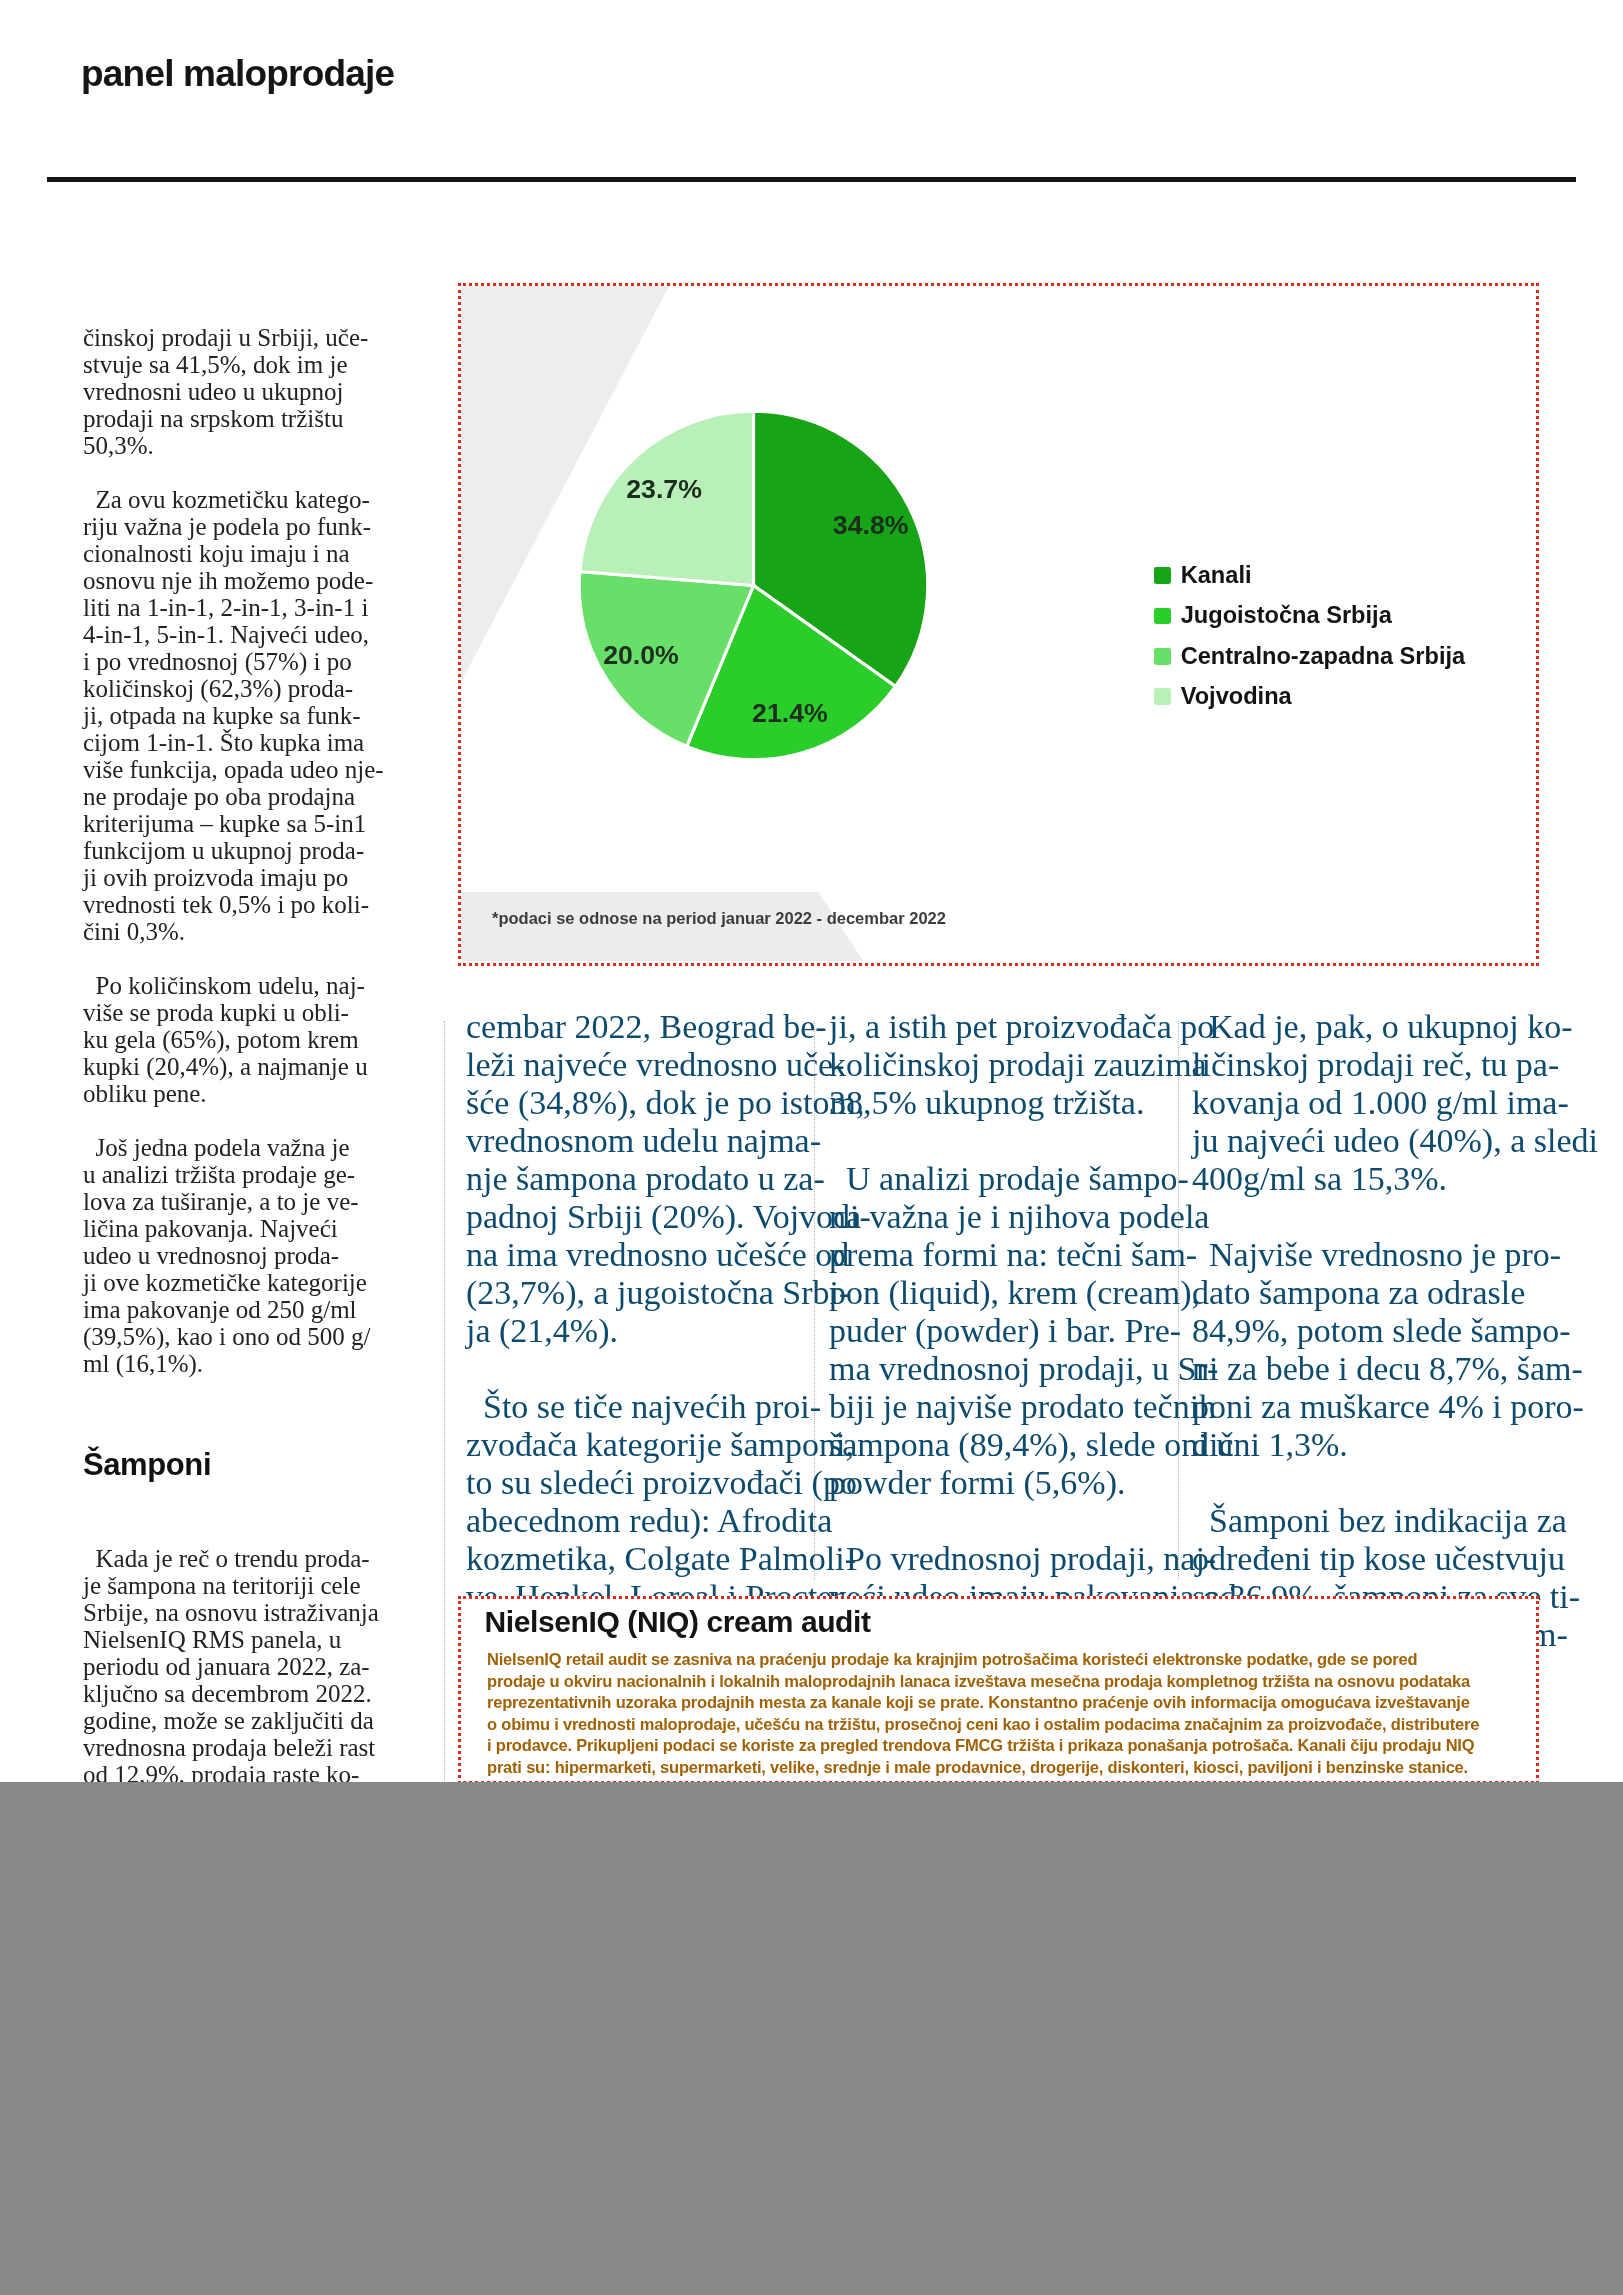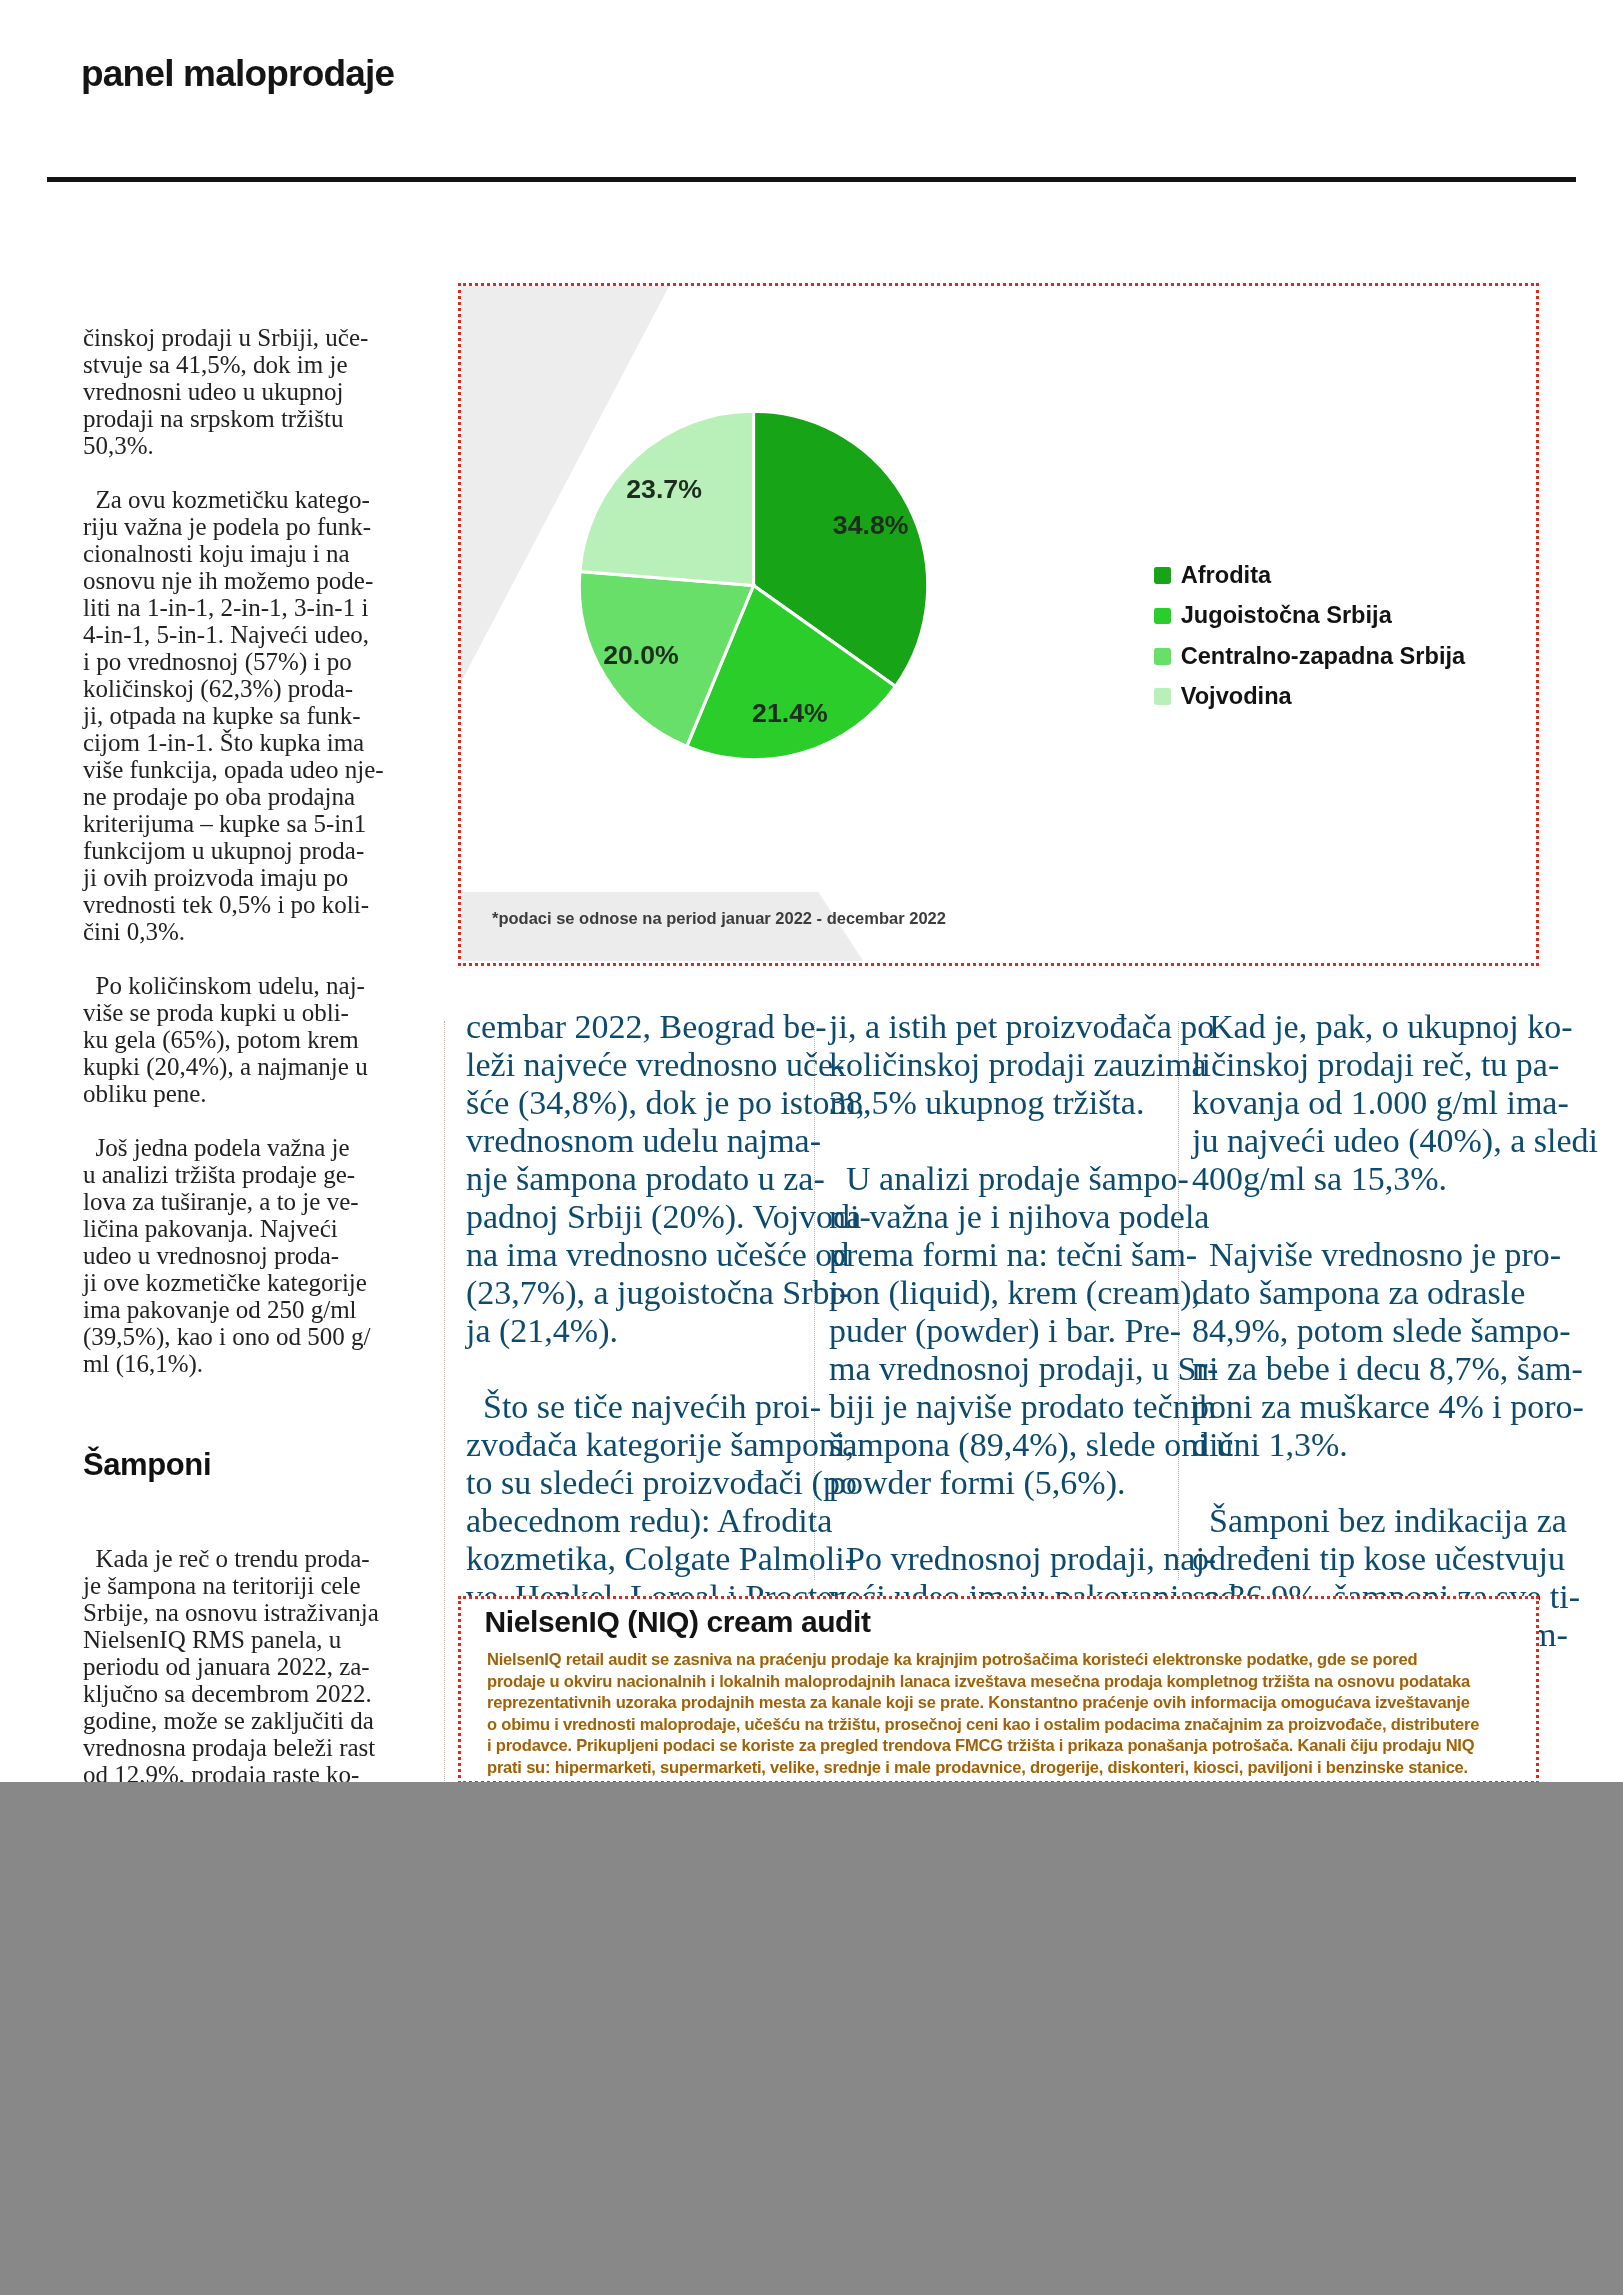--- a/index.html
+++ b/index.html
@@ -158,21 +158,21 @@
         <path d="M 230 230 L 410.9462374099503 358.61749168438143 A 222 222 0 0 1 144.96366088209675 435.06784494265537 Z" fill="#2bcd2b" stroke="#ffffff" stroke-width="4"></path>
         <text x="276.4086365756845" y="403.46280825993966" text-anchor="middle" class="slice-label">21.4%</text>
         <path d="M 230 230 L 144.96366088209675 435.06784494265537 A 222 222 0 0 1 8.713410285138366 212.2167153662069 Z" fill="#68df68" stroke="#ffffff" stroke-width="4"></path>
         <text x="86.66681282351004" y="329.63331246637483" text-anchor="middle" class="slice-label">20.0%</text>
         <path d="M 230 230 L 8.713410285138366 212.2167153662069 A 222 222 0 0 1 229.99999999999994 8 Z" fill="#b9efb9" stroke="#ffffff" stroke-width="4"></path>
         <text x="116.06335158313607" y="118.53972239002563" text-anchor="middle" class="slice-label">23.7%</text>
       </svg>
     <div id="legend" class="abs legend">
         <div class="legend-row">
           <span class="legend-swatch" style="background: rgb(23, 164, 23);"></span>
-          <span class="legend-label">Afrodita</span>
+          <span class="legend-label">Kanali</span>
         </div>
         <div class="legend-row">
           <span class="legend-swatch" style="background: rgb(43, 205, 43);"></span>
           <span class="legend-label">Jugoistočna Srbija</span>
         </div>
         <div class="legend-row">
           <span class="legend-swatch" style="background: rgb(104, 223, 104);"></span>
           <span class="legend-label">Centralno-zapadna Srbija</span>
         </div>
         <div class="legend-row">

